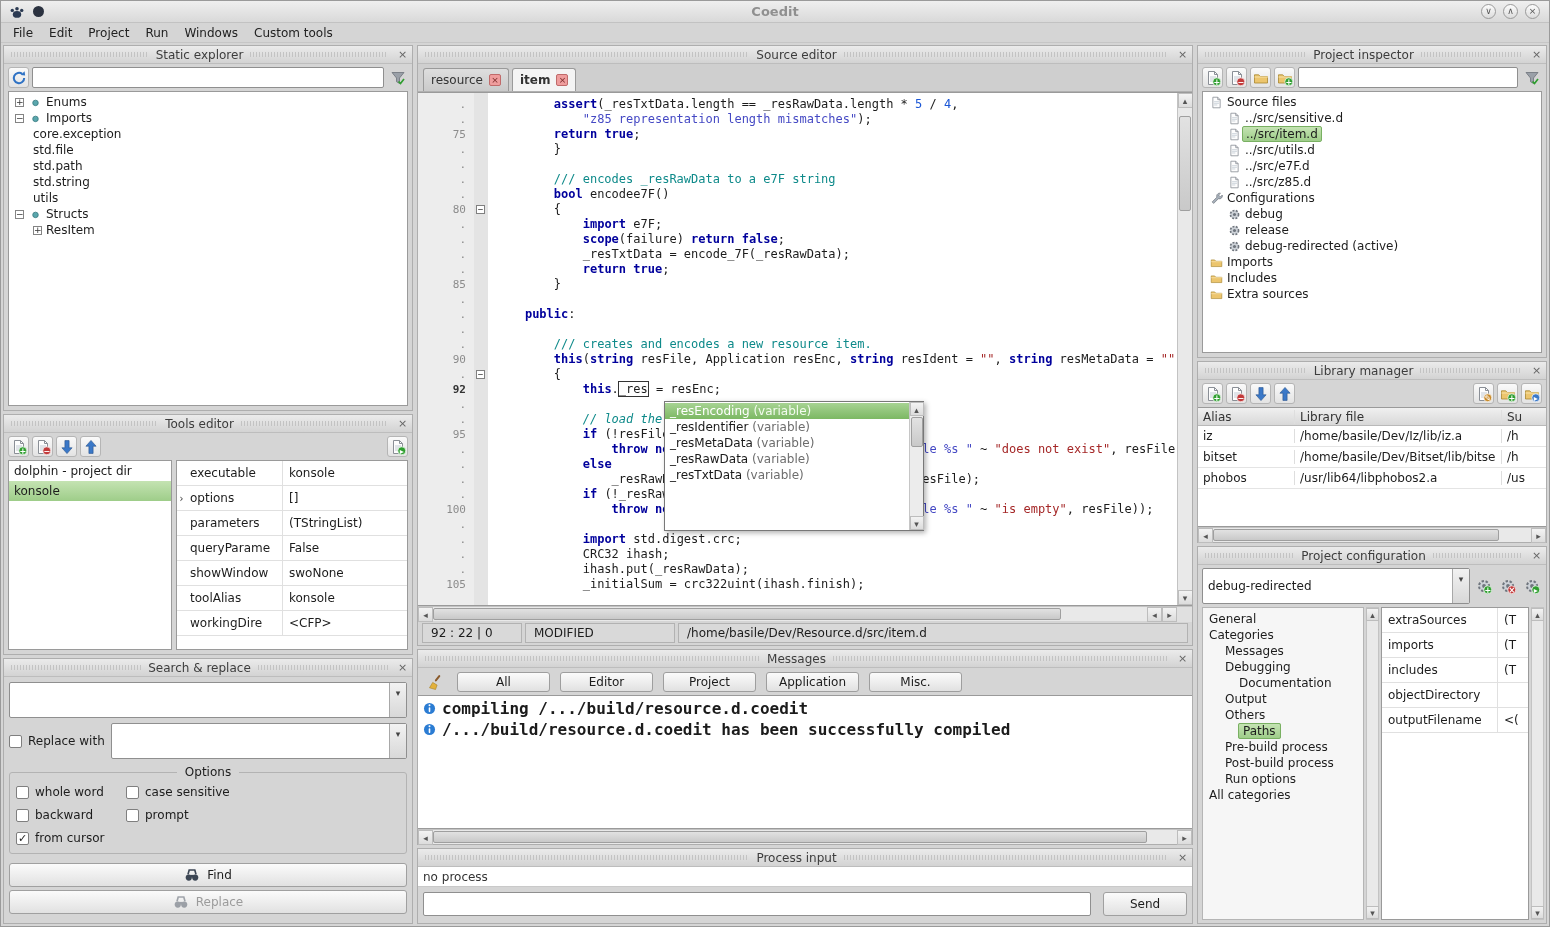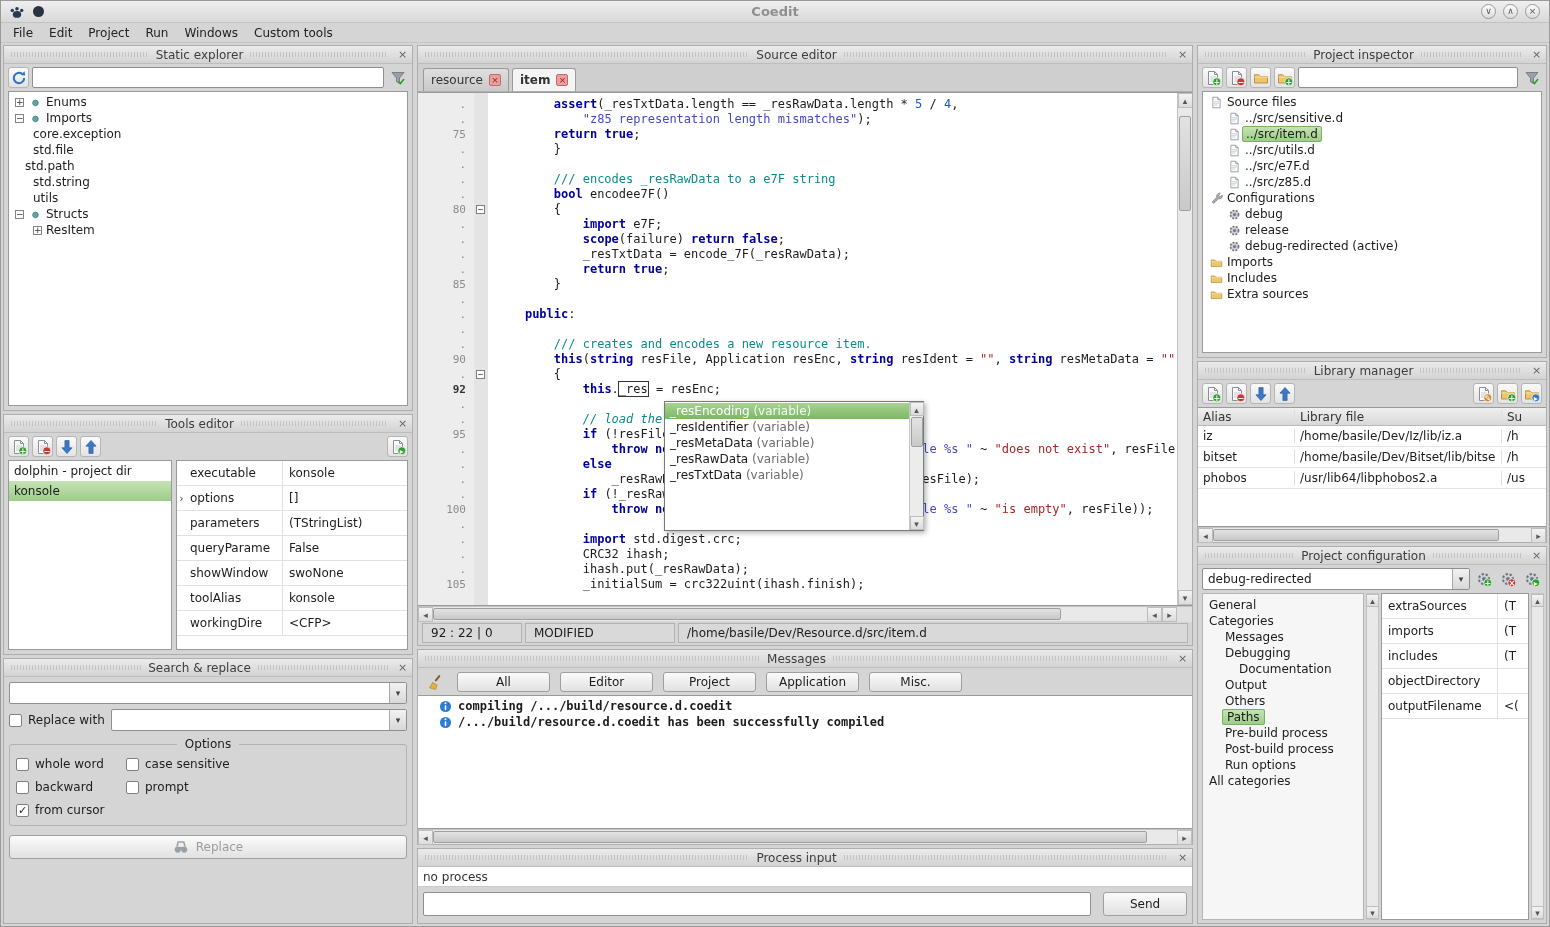--- a/index.html
+++ b/index.html
@@ -23,21 +23,21 @@
   .col-left{width:410px}.col-center{width:776px}.col-right{width:350px}
   .panel{display:flex;flex-direction:column;background:#d5d5d5;border:1px solid #aeaeae}
   .phead{height:18px;flex:none;display:flex;align-items:center;background:linear-gradient(#ebebeb,#d3d3d3);border-bottom:1px solid #bdbdbd}
   .ph-fill{flex:1;height:5px;margin:0 7px;background:repeating-linear-gradient(90deg,#c3c3c3 0 1px,rgba(0,0,0,0) 1px 3px)}
   .ph-title{color:#3d3d3d;white-space:nowrap}
   .ph-close{width:15px;flex:none;text-align:center;color:#666;font-size:11px;margin-right:2px;cursor:default}
   .toolbar{display:flex;align-items:center;gap:3px;padding:3px 4px;flex:none}
   .tbtn{width:21px;height:21px;flex:none;display:flex;align-items:center;justify-content:center;border:1px solid #b5b5b5;border-radius:3px;background:linear-gradient(#fafafa,#e3e3e3)}
   .tbtn svg{width:15px;height:15px}
   .tinput{flex:1;height:21px;background:#fff;border:1px solid #8f8f8f;border-radius:2px}
-  .combo{height:22px;background:#fff;border:1px solid #8f8f8f;border-radius:2px;display:flex;align-items:center}
+  .combo{height:36px;background:#fff;border:1px solid #8f8f8f;border-radius:2px;display:flex;align-items:center}
   .combo .cval{flex:1;padding-left:5px;white-space:nowrap;overflow:hidden}
   .combo .carrow{width:17px;height:100%;flex:none;border-left:1px solid #a8a8a8;background:linear-gradient(#f2f2f2,#d8d8d8);text-align:center;font-size:9px;line-height:20px;color:#444}
 
   
   .whitebox{background:#fff;border:1px solid #9a9a9a;overflow:hidden}
   .tree{flex:1;margin:0 4px 4px;padding:2px 0}
   .trow{height:16px;display:flex;align-items:center;gap:4px;white-space:nowrap}
   .exp{width:9px;height:9px;flex:none;border:1px solid #848484;background:#fff;font-size:9px;line-height:7px;text-align:center;color:#333}
   .ticon{width:14px;height:14px;flex:none;display:flex;align-items:center;justify-content:center}
   .ticon svg{width:13px;height:13px}
@@ -100,21 +100,21 @@
   .sb-h .sb-thumb{top:1px;bottom:1px}
   .sb-v .sb-thumb{left:1px;right:1px}
   .sb-corner{width:15px;height:15px;flex:none;background:#e0e0e0}
 
   .statusbar{height:24px;flex:none;display:flex;gap:3px;padding:2px 4px;align-items:stretch}
   .scell{border:1px solid #b2b2b2;background:#d9d9d9;display:flex;align-items:center;padding:0 8px;white-space:nowrap;overflow:hidden}
 
   
   .mbtn{width:93px;height:20px;border:1px solid #9e9e9e;border-radius:3px;background:linear-gradient(#fbfbfb,#e1e1e1);text-align:center;line-height:18px;margin-right:10px}
   .msglist{flex:1;background:#fff;border:1px solid #9a9a9a;border-left:none;border-right:none;overflow:hidden;padding:2px 0}
-  .msgrow{display:flex;align-items:center;gap:6px;padding:1px 21px;font-family:"DejaVu Sans Mono",monospace;font-weight:bold;font-size:12px;color:#1b1b1b;white-space:nowrap}
+  .msgrow{display:flex;align-items:center;gap:6px;padding:1px 5px;font-family:"DejaVu Sans Mono",monospace;font-weight:bold;font-size:16px;color:#1b1b1b;white-space:nowrap}
   .msgrow svg{width:13px;height:13px;flex:none}
 
   
   .pi-strip{height:20px;background:#fff;border-bottom:1px solid #c9c9c9;line-height:20px;padding-left:5px;color:#333}
   .pi-row{display:flex;gap:12px;padding:5px 5px 0;align-items:flex-end}
   .pi-input{flex:1;height:24px;background:#fff;border:1px solid #8f8f8f;border-radius:2px}
   .pi-send{width:84px;height:24px;border:1px solid #a0a0a0;border-radius:3px;background:linear-gradient(#fbfbfb,#e1e1e1);text-align:center;line-height:22px}
 
   
   .libtable{flex:1;background:#fff;border:1px solid #9a9a9a;border-left:none;border-right:none;overflow:hidden}
@@ -231,21 +231,21 @@
                 </svg>
               </span>
               <span>Imports</span>
             </div>
             <div class="trow" style="padding-left:24px">
               <span>core.exception</span>
             </div>
             <div class="trow" style="padding-left:24px">
               <span>std.file</span>
             </div>
-            <div class="trow" style="padding-left:16px">
+            <div class="trow" style="padding-left:24px">
               <span>std.path</span>
             </div>
             <div class="trow" style="padding-left:24px">
               <span>std.string</span>
             </div>
             <div class="trow" style="padding-left:24px">
               <span>utils</span>
             </div>
             <div class="trow" style="padding-left:6px">
               <span class="exp">−</span>
@@ -407,20 +407,31 @@
                 <span class="check"></span>
                 <span>prompt</span>
               </span>
               <span class="cbrow">
                 <span class="check">✓</span>
                 <span>from cursor</span>
               </span>
             </div>
         </div>
         <div id="sr-buttons">
+            <div class="bigbtn">
+              <span class="icon16">
+                <svg viewBox="0 0 16 16">
+                  <circle cx="4.8" cy="10.6" r="3.1" fill="#3c4654"></circle>
+                  <circle cx="11.2" cy="10.6" r="3.1" fill="#3c4654"></circle>
+                  <path d="M4 7.4L5.2 3h5.6L12 7.4" fill="none" stroke="#3c4654" stroke-width="1.7"></path>
+                  <path d="M6.6 9h2.8" stroke="#3c4654" stroke-width="2.2"></path>
+                </svg>
+              </span>
+              <span>Find</span>
+            </div>
             <div class="bigbtn disabled">
               <span class="icon16">
                 <svg viewBox="0 0 16 16">
                   <circle cx="4.8" cy="10.6" r="3.1" fill="#3c4654"></circle>
                   <circle cx="11.2" cy="10.6" r="3.1" fill="#3c4654"></circle>
                   <path d="M4 7.4L5.2 3h5.6L12 7.4" fill="none" stroke="#3c4654" stroke-width="1.7"></path>
                   <path d="M6.6 9h2.8" stroke="#3c4654" stroke-width="2.2"></path>
                 </svg>
               </span>
               <span>Replace</span>
@@ -1056,21 +1067,21 @@
         </div>
         <div class="cfg-body">
           <div class="cfg-cats" id="cfg-cats">
               <div class="catrow" style="padding-left:6px"><span>General</span></div>
               <div class="catrow" style="padding-left:6px"><span>Categories</span></div>
               <div class="catrow" style="padding-left:22px"><span>Messages</span></div>
               <div class="catrow" style="padding-left:22px"><span>Debugging</span></div>
               <div class="catrow" style="padding-left:36px"><span>Documentation</span></div>
               <div class="catrow" style="padding-left:22px"><span>Output</span></div>
               <div class="catrow" style="padding-left:22px"><span>Others</span></div>
-              <div class="catrow" style="padding-left:22px"><span class="tsel">Paths</span></div>
+              <div class="catrow" style="padding-left:38px"><span class="tsel">Paths</span></div>
               <div class="catrow" style="padding-left:22px"><span>Pre-build process</span></div>
               <div class="catrow" style="padding-left:22px"><span>Post-build process</span></div>
               <div class="catrow" style="padding-left:22px"><span>Run options</span></div>
               <div class="catrow" style="padding-left:6px"><span>All categories</span></div>
             </div>
           <div class="minivs">
               <span class="sb-btn">▴</span>
               <span class="sb-track"></span>
               <span class="sb-btn">▾</span>
             </div>

